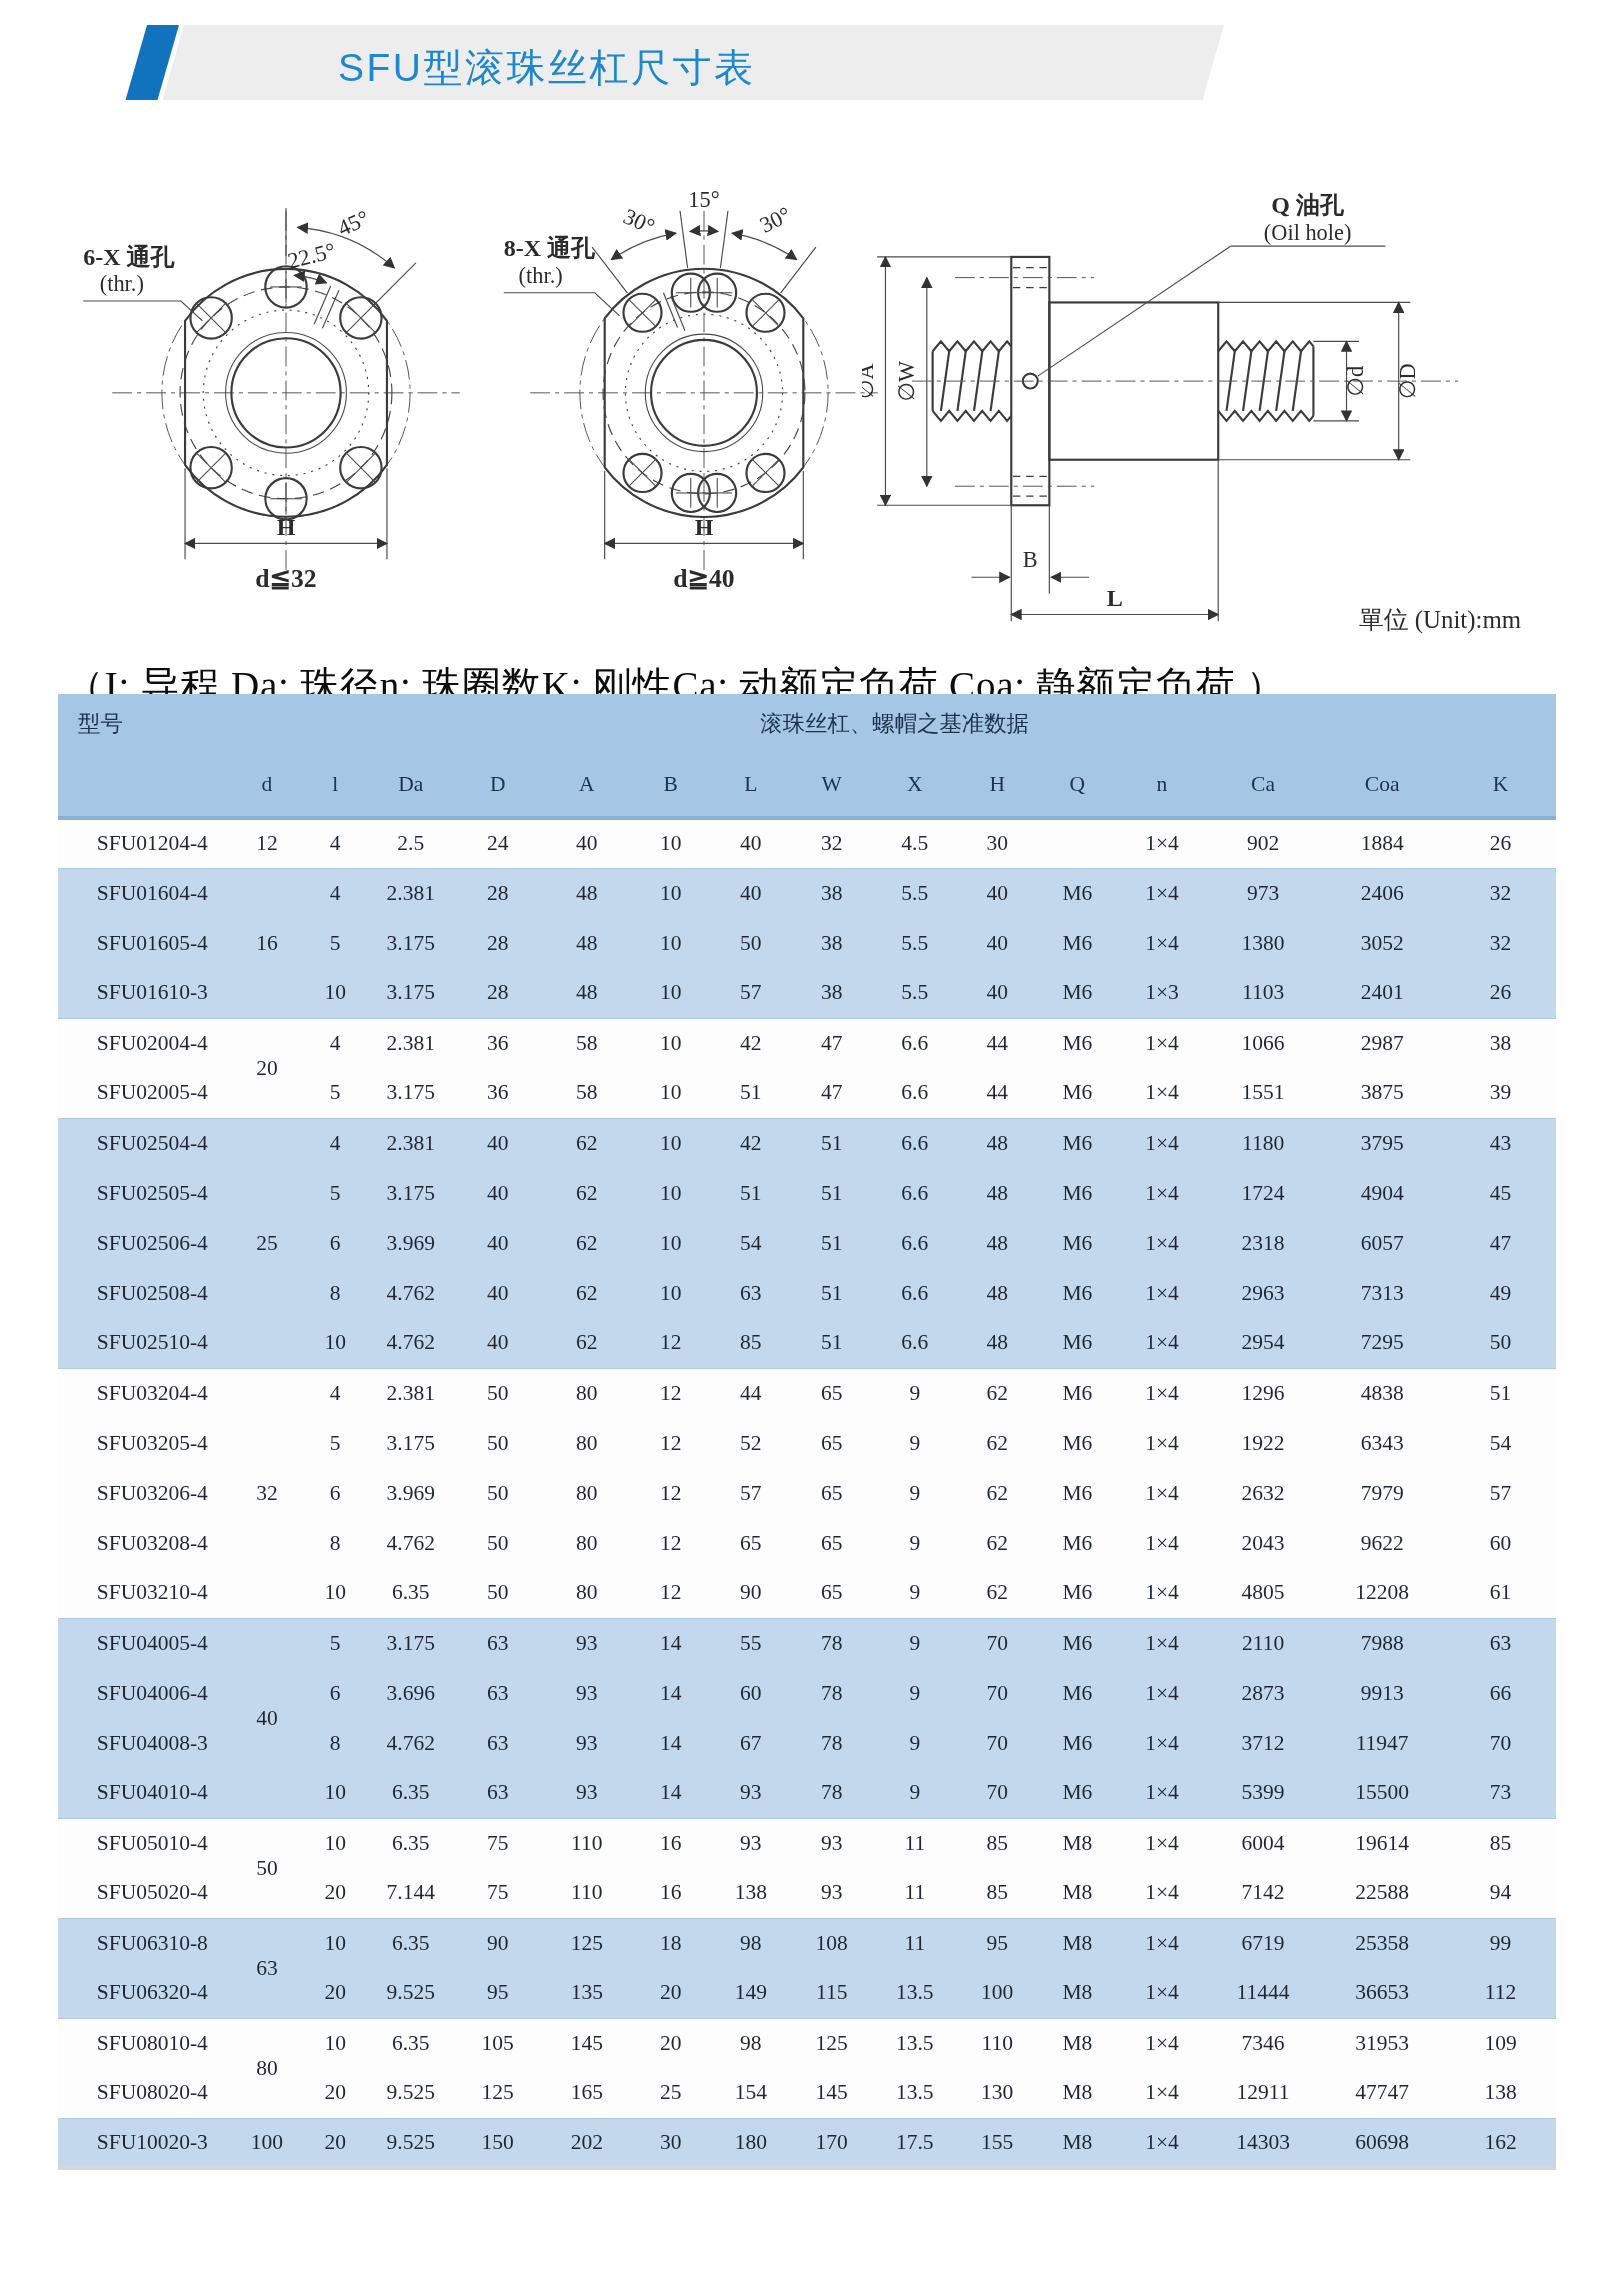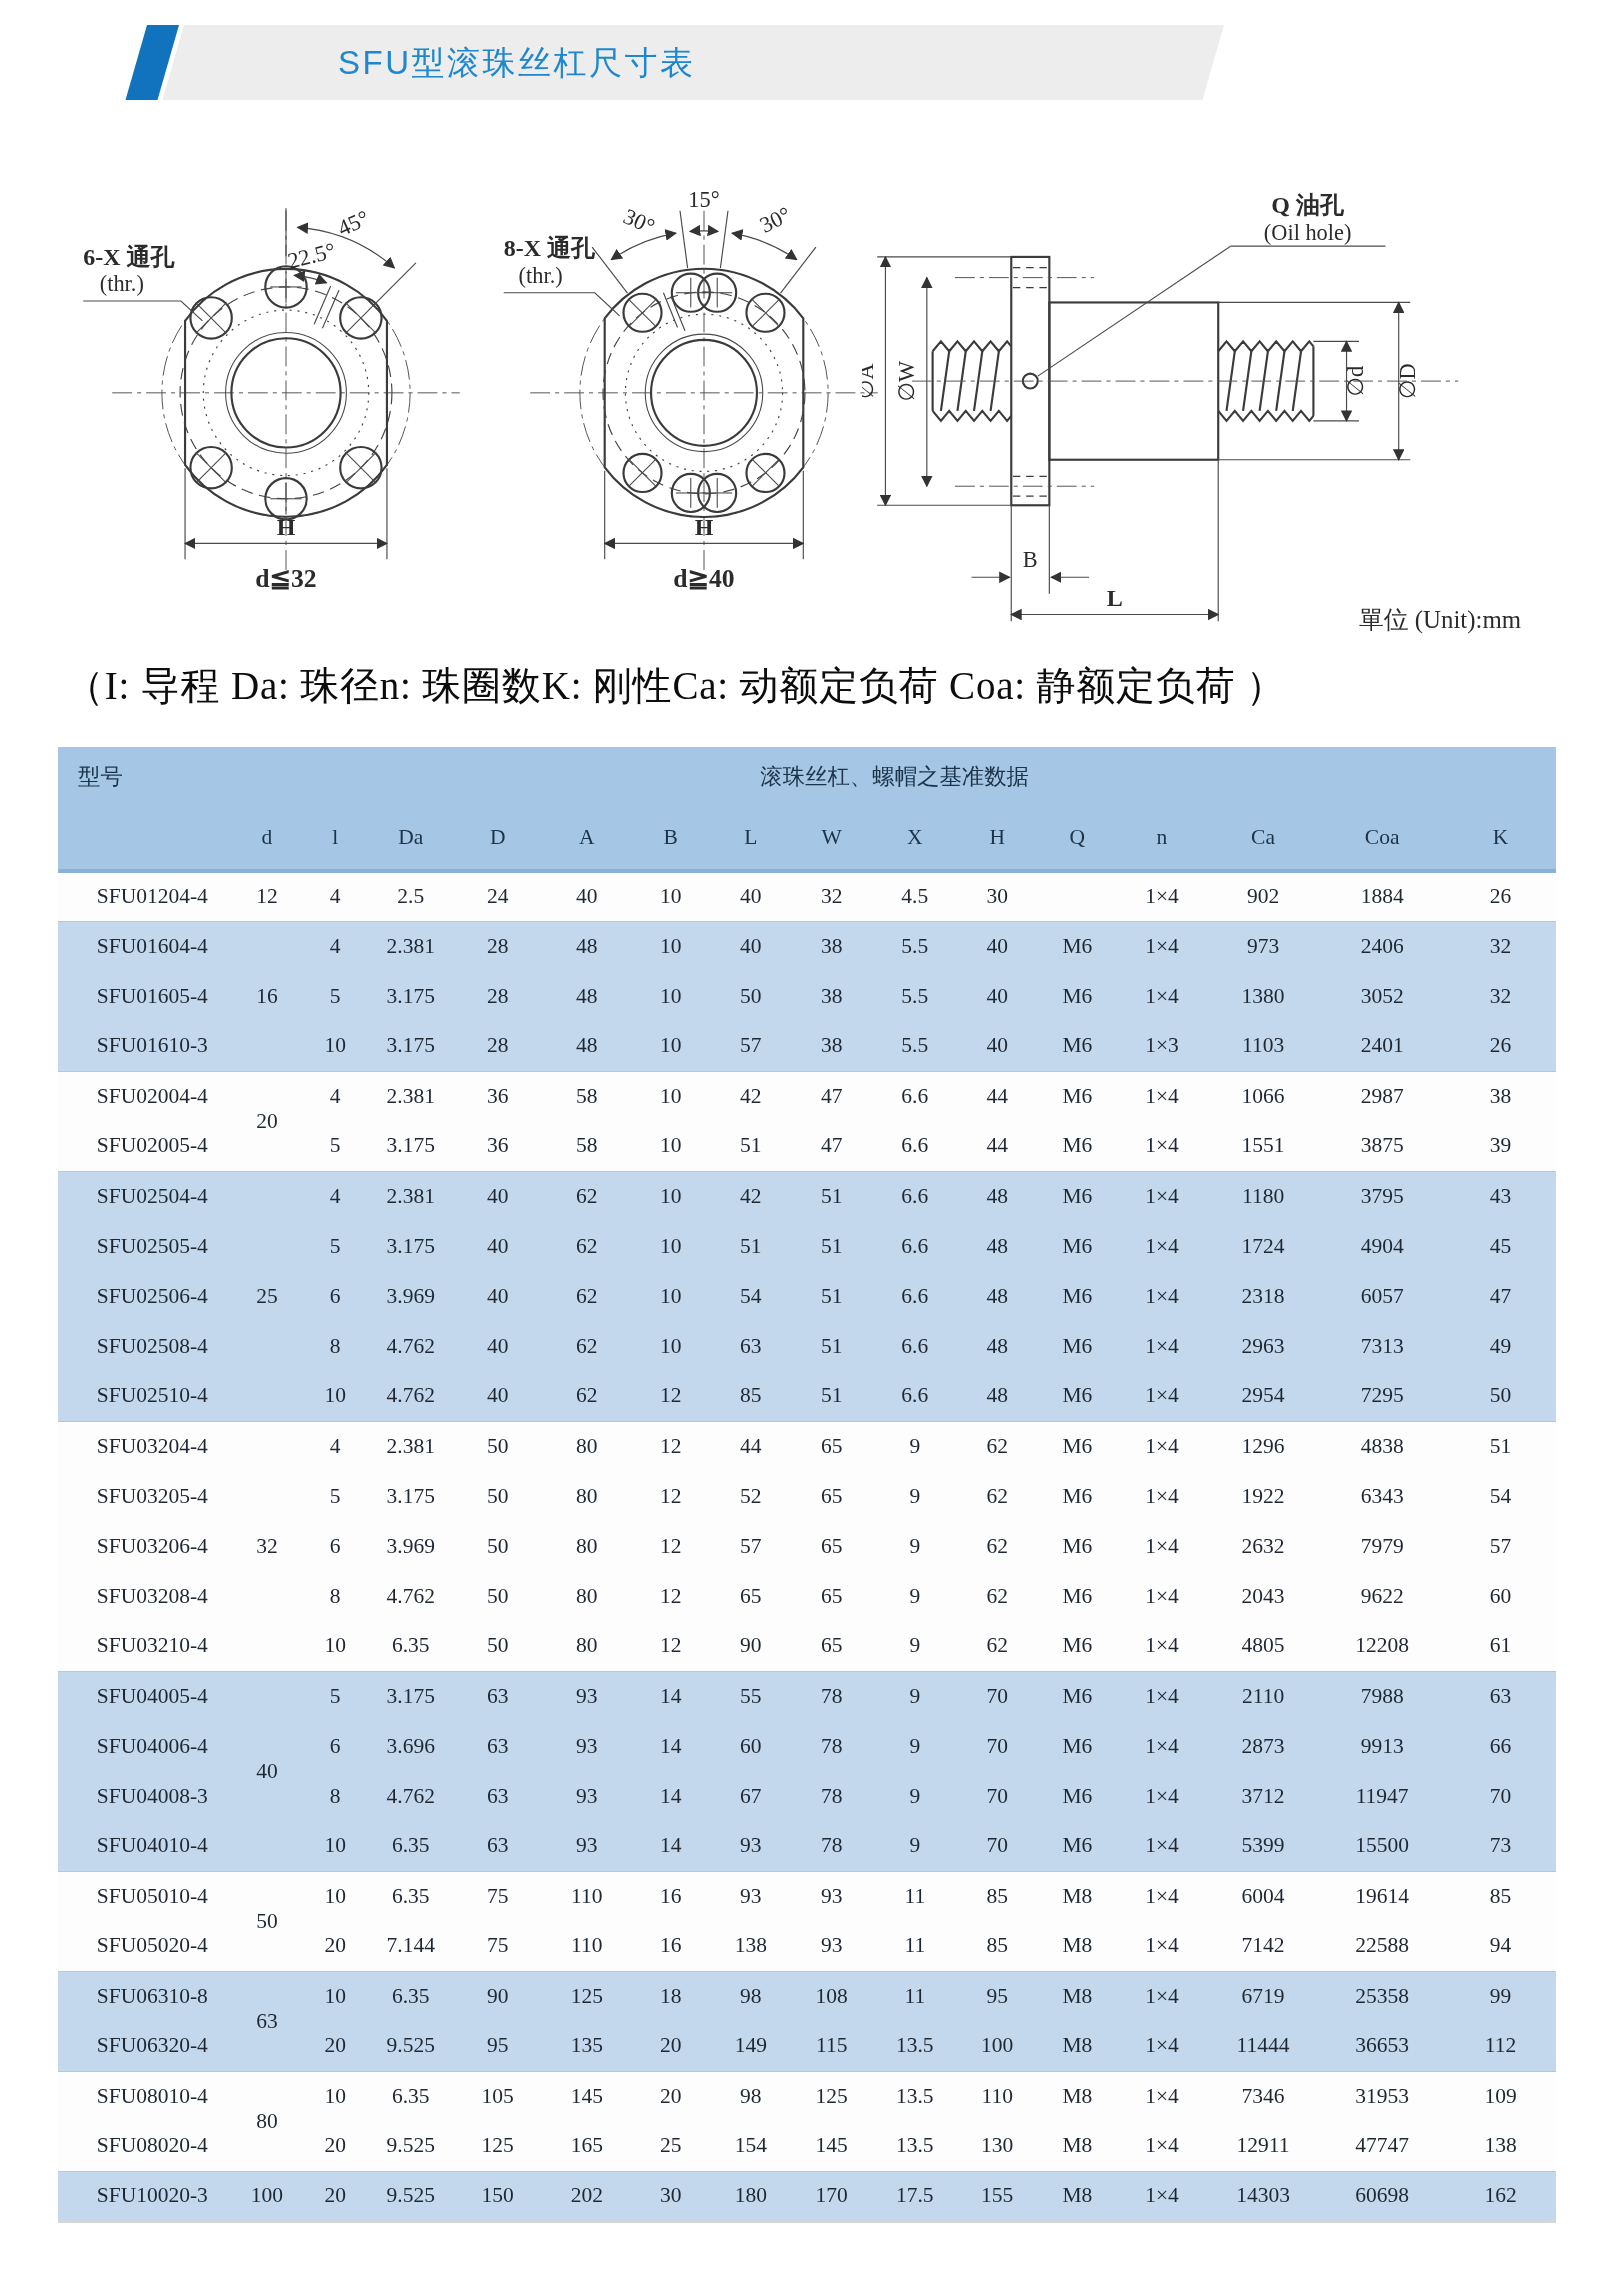--- a/index.html
+++ b/index.html
@@ -11,40 +11,40 @@
   body{
     position:relative;width:1622px;height:2295px;overflow:hidden;
     font-family:"Liberation Serif","DejaVu Serif",serif;color:#222;
   }
   
   .banner-bar{position:absolute;left:147px;top:25px;width:31.5px;height:75px;
     background:var(--banner-bar);transform:skewX(-16deg);transform-origin:0 0;}
   .banner-bg{position:absolute;left:184px;top:25px;width:1040px;height:75px;
     background:var(--banner-bg);transform:skewX(-16deg);transform-origin:0 0;}
   .page-title{position:absolute;left:338px;top:41px;font-family:"Liberation Sans","DejaVu Sans",sans-serif;
-    font-size:33px;font-weight:500;color:var(--title-text);letter-spacing:2.5px;}
+    font-size:39px;font-weight:500;color:var(--title-text);letter-spacing:2.5px;}
   
   .drawing{position:absolute;}
   .d1{left:75px;top:157px;}
   .d2{left:497px;top:157px;}
   .d3{left:862px;top:170px;}
   svg text{font-family:"Liberation Serif","DejaVu Serif",serif;fill:#2b2b2b;}
   .outline{fill:none;stroke:#3b3b3b;stroke-width:2.6;}
   .thin{fill:none;stroke:#4a4a4a;stroke-width:1.3;}
   .dim{fill:none;stroke:#4a4a4a;stroke-width:1.4;}
   .cl{fill:none;stroke:#555;stroke-width:1.2;stroke-dasharray:24 6 5 6;}
   .dashc{fill:none;stroke:#444;stroke-width:1.4;stroke-dasharray:14 8;}
   .dotc{fill:none;stroke:#444;stroke-width:1.4;stroke-dasharray:2.5 7;}
   .hid{fill:none;stroke:#3b3b3b;stroke-width:1.6;stroke-dasharray:9 7;}
   .dimtxt{font-size:27px;}
   .bigtxt{font-size:29px;font-weight:bold;}
   
   .caption{position:absolute;left:65px;top:659px;font-size:39px;color:#0d0d0d;letter-spacing:0.8px;}
   
-  .spec-table{position:absolute;left:58px;top:747px;width:1498px;border-collapse:collapse;
+  .spec-table{position:absolute;left:58px;top:694px;width:1498px;border-collapse:collapse;
     table-layout:fixed;font-size:21.5px;color:#1f2733;}
   .spec-table thead th{background:var(--table-header-bg);font-weight:normal;color:#1c3349;}
   .spec-table thead tr.h1 th{height:58px;font-size:22.4px;}
   .spec-table thead tr.h2 th{height:66px;border-bottom:4.1px solid var(--header-rule);}
   .spec-table th.model-h{text-align:left;padding-left:20px;}
   .spec-table td{height:50px;text-align:center;vertical-align:middle;}
   .spec-table td.model{text-align:center;padding-left:13.3px;}
   .spec-table tr.band td{background:var(--table-band-bg);}
   .spec-table tr.plain td{background:#fdfdfe;}
   .spec-table tr.group-start td{border-top:1.7px solid #aec9e2;}

